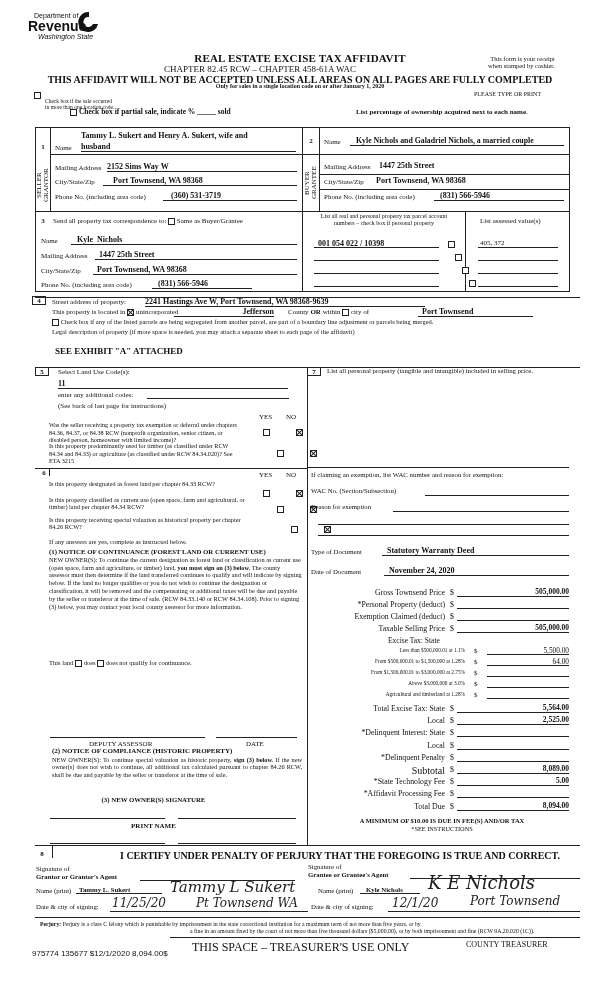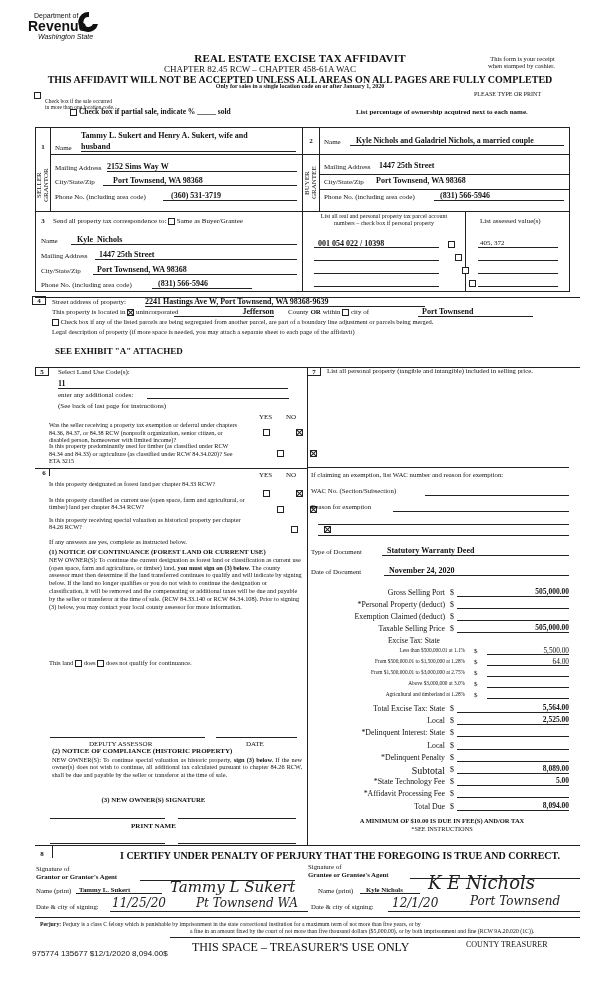--- a/index.html
+++ b/index.html
@@ -210,21 +210,21 @@
 <div class="abs ul" style="left:393px;top:504px;width:176px;height:8px;"></div>
 <div class="hline" style="left:318px;top:524px;width:251px;"></div>
 <div class="hline" style="left:318px;top:535px;width:251px;"></div>
 
 <div class="abs" style="left:311px;top:548px;font-size:6.8px;">Type of Document</div>
 <div class="abs fill ul" style="left:382px;top:546px;width:187px;padding-left:5px;">Statutory Warranty Deed</div>
 <div class="abs" style="left:311px;top:568px;font-size:6.8px;">Date of Document</div>
 <div class="abs fill ul" style="left:384px;top:566px;width:185px;padding-left:5px;">November 24, 2020</div>
 
 <div id="tax-lines">
-    <div class="abs right" style="left:310px;width:135px;top:588px;font-size:7.8px;">Gross Selling Port</div>
+    <div class="abs right" style="left:310px;width:135px;top:588px;font-size:7.8px;">Gross Townsend Price</div>
     <div class="abs" style="left:450px;top:588px;font-size:7.8px;">$</div>
     <div class="abs fill ul right" style="left:457px;top:587px;width:112px;height:10px;font-size:7.5px;">505,000.00</div>
     <div class="abs right" style="left:310px;width:135px;top:600px;font-size:7.8px;">*Personal Property (deduct)</div>
     <div class="abs" style="left:450px;top:600px;font-size:7.8px;">$</div>
     <div class="abs fill ul right" style="left:457px;top:599px;width:112px;height:10px;font-size:7.5px;"></div>
     <div class="abs right" style="left:310px;width:135px;top:612px;font-size:7.8px;">Exemption Claimed (deduct)</div>
     <div class="abs" style="left:450px;top:612px;font-size:7.8px;">$</div>
     <div class="abs fill ul right" style="left:457px;top:611px;width:112px;height:10px;font-size:7.5px;"></div>
     <div class="abs right" style="left:310px;width:135px;top:624px;font-size:7.8px;">Taxable Selling Price</div>
     <div class="abs" style="left:450px;top:624px;font-size:7.8px;">$</div>

